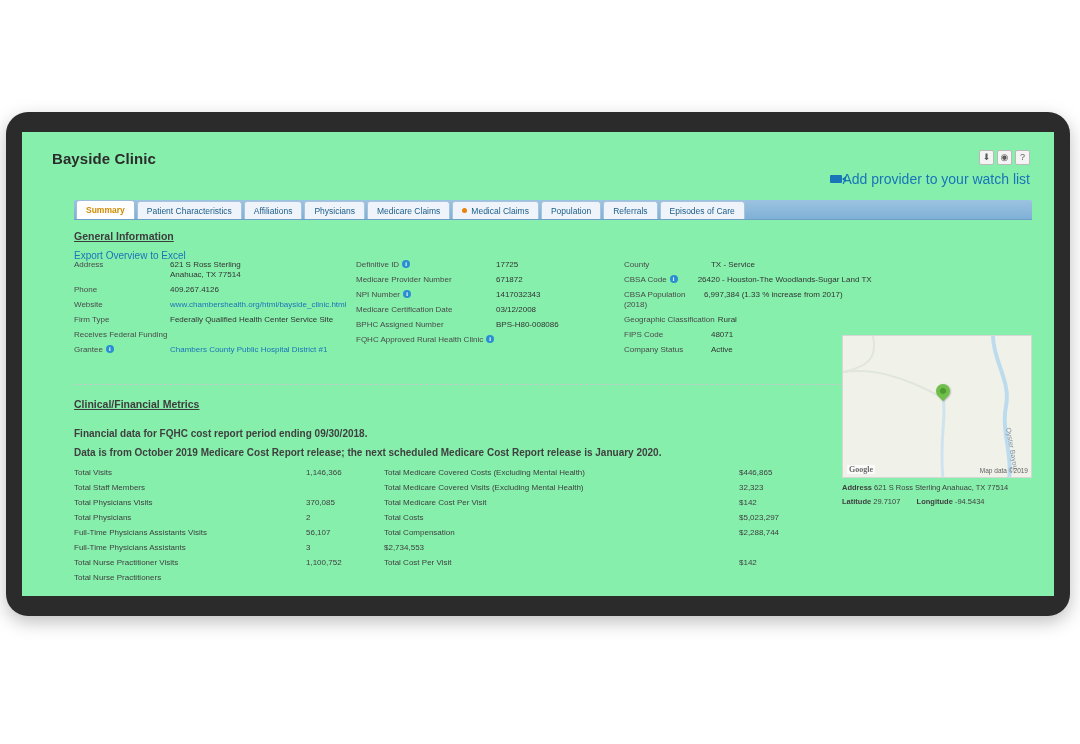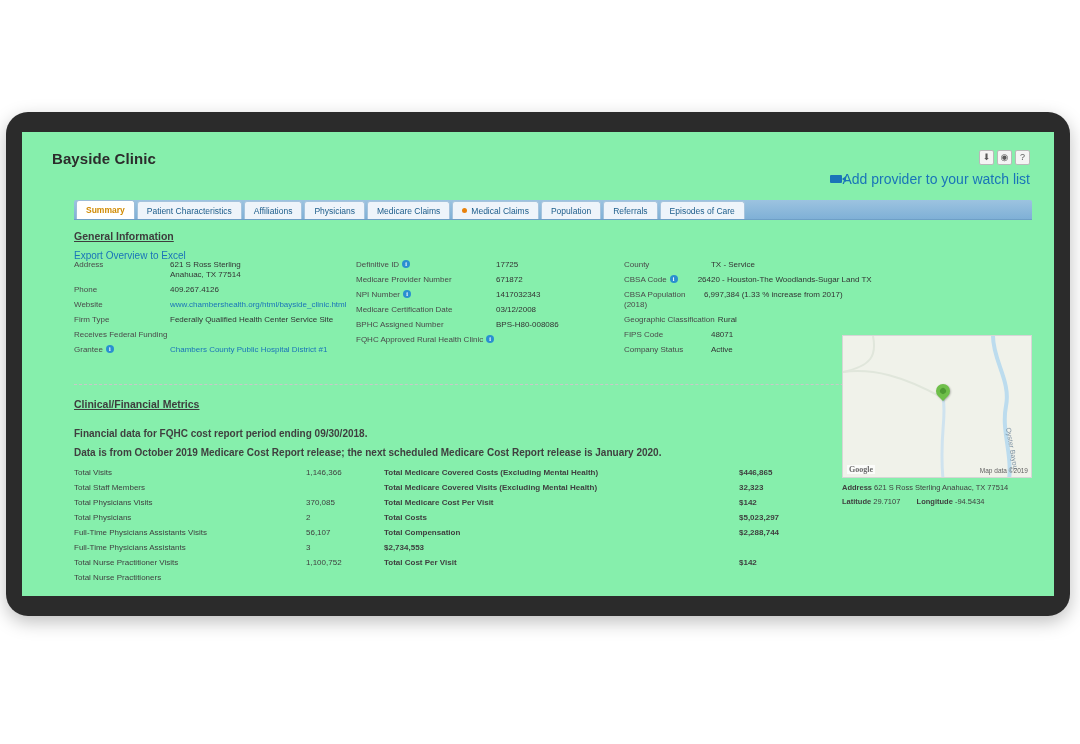--- a/index.html
+++ b/index.html
@@ -196,21 +196,21 @@
   .metrics {
     position: absolute;
     left: 52px; top: 336px;
     width: 740px;
     display: flex;
     font-size: 8px;
     color: #3f3f3f;
   }
   .mcol { }
   .mcol1 { width: 310px; }
-  .mcol2 { width: 420px; font-weight: bold; }
+  .mcol2 { width: 420px; }
   .mrow { display: flex; margin-bottom: 5px; line-height: 1.25; }
   .mcol1 .mlbl { width: 232px; }
   .mcol1 .mval { width: 78px; }
   .mcol2 .mlbl { width: 355px; }
   .mcol2 .mval { width: 65px; }
 
   
   .map {
     position: absolute;
     left: 820px; top: 203px;

